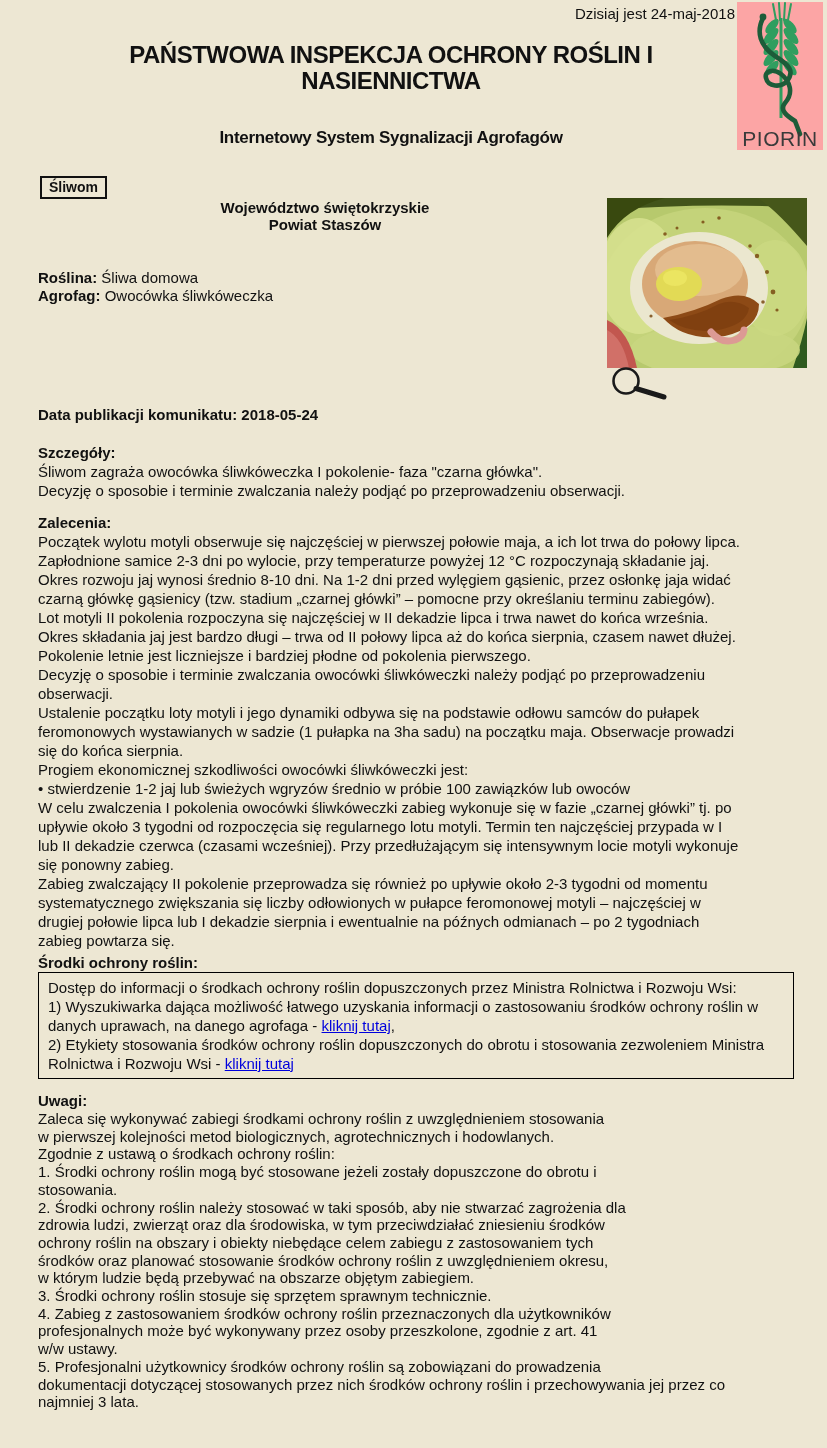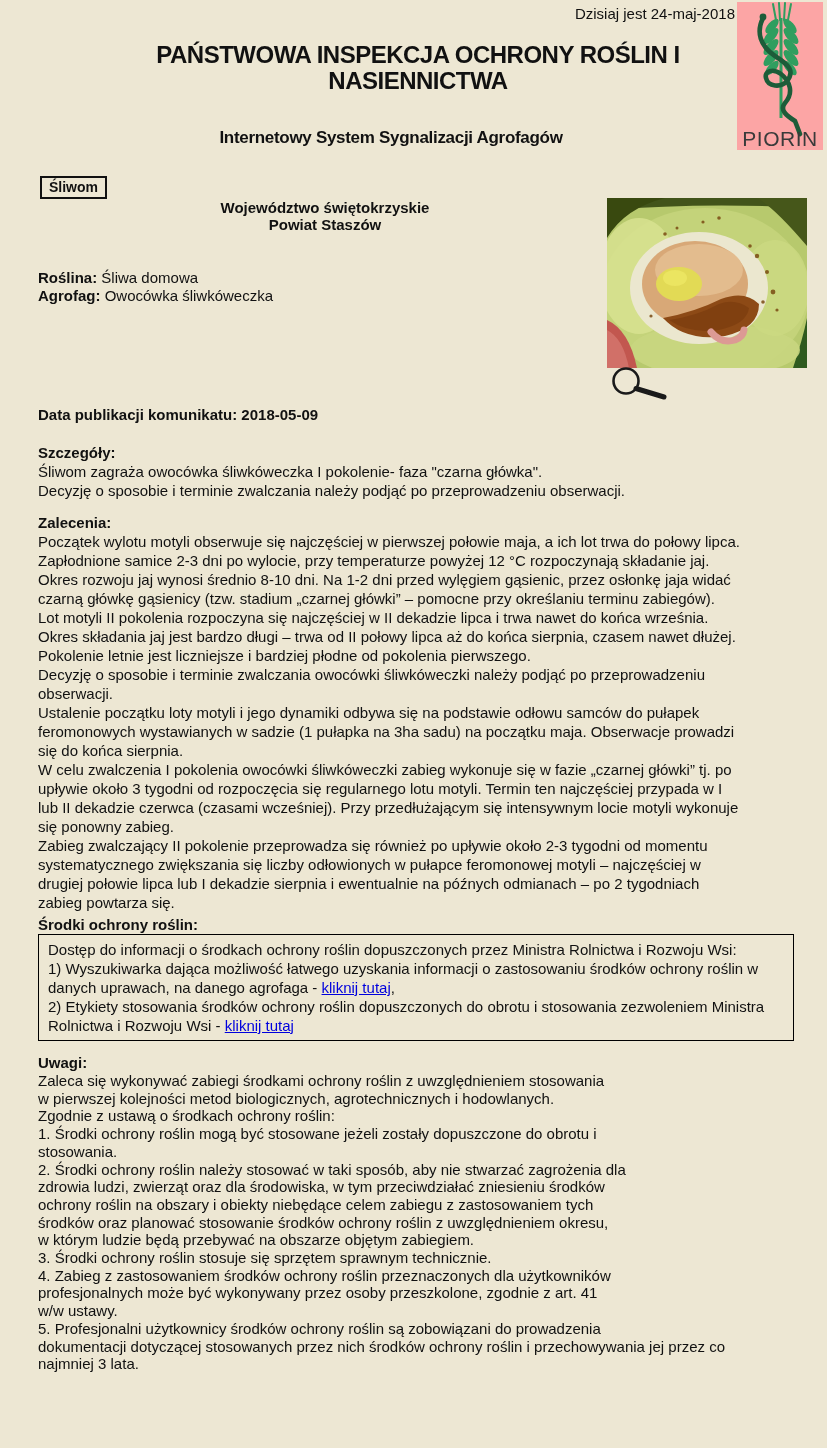--- a/index.html
+++ b/index.html
@@ -4,21 +4,21 @@
 <style>
   html,body{margin:0;padding:0;}
   body{background:#EDE7D3;font-family:"Liberation Sans",sans-serif;color:#111;}
   #page{position:relative;width:827px;height:1448px;background:#EDE7D3;overflow:hidden;margin:0 auto;}
 
   
   .top-area{position:absolute;left:0;top:0;width:827px;height:405px;}
   .date-line{position:absolute;top:5px;right:92px;font-size:15px;color:#111;}
   .logo{position:absolute;left:737px;top:2px;width:86px;height:148px;background:#fca5a5;}
   .site-title{position:absolute;left:0;top:42px;width:782px;text-align:center;
-              font-size:24px;font-weight:bold;line-height:26px;letter-spacing:-0.5px;padding-left:27px;}
+              font-size:24px;font-weight:bold;line-height:26px;letter-spacing:-0.5px;}
   .site-title .inner{max-width:600px;margin:0 auto;}
   .site-subtitle{position:absolute;left:0;top:116px;width:782px;text-align:center;
                  font-size:17px;font-weight:bold;letter-spacing:-0.3px;margin-top:12px;}
   .back-btn{position:absolute;left:40px;top:176px;border:2px solid #111;background:transparent;
             font-family:"Liberation Sans",sans-serif;font-size:14px;font-weight:bold;
             padding:1px 7px 2px 7px;cursor:pointer;color:#111;}
   .location{position:absolute;left:0;top:199px;width:650px;text-align:center;
             font-size:15px;font-weight:bold;line-height:17px;}
   .photo{position:absolute;left:607px;top:198px;width:200px;height:170px;cursor:pointer;display:block;}
   .magnifier{position:absolute;left:609px;top:366px;width:60px;height:36px;cursor:pointer;display:block;}
@@ -148,39 +148,41 @@
     </a>
 
     <div class="subject">
       <div><b>Roślina:</b> <span>Śliwa domowa</span></div>
       <div><b>Agrofag:</b> <span>Owocówka śliwkóweczka</span></div>
     </div>
   </div>
 
   <div class="content">
 
-    <p class="pub">Data publikacji komunikatu: 2018-05-09</p>
+    <p class="pub">Data publikacji komunikatu: 2018-05-24</p>
 
     <h3 class="sec">Szczegóły:</h3>
     <div class="body-text">Śliwom zagraża owocówka śliwkóweczka I pokolenie- faza "czarna główka".
 Decyzję o sposobie i terminie zwalczania należy podjąć po przeprowadzeniu obserwacji.</div>
 
     <h3 class="sec mt13" style="margin-top:13px">Zalecenia:</h3>
     <div class="body-text">Początek wylotu motyli obserwuje się najczęściej w pierwszej połowie maja, a ich lot trwa do połowy lipca.
 Zapłodnione samice 2-3 dni po wylocie, przy temperaturze powyżej 12 °C rozpoczynają składanie jaj.
 Okres rozwoju jaj wynosi średnio 8-10 dni. Na 1-2 dni przed wylęgiem gąsienic, przez osłonkę jaja widać
 czarną główkę gąsienicy (tzw. stadium „czarnej główki” – pomocne przy określaniu terminu zabiegów).
 Lot motyli II pokolenia rozpoczyna się najczęściej w II dekadzie lipca i trwa nawet do końca września.
 Okres składania jaj jest bardzo długi – trwa od II połowy lipca aż do końca sierpnia, czasem nawet dłużej.
 Pokolenie letnie jest liczniejsze i bardziej płodne od pokolenia pierwszego.</div>
     <div class="body-text mt8">Decyzję o sposobie i terminie zwalczania owocówki śliwkóweczki należy podjąć po przeprowadzeniu
 obserwacji.
 Ustalenie początku loty motyli i jego dynamiki odbywa się na podstawie odłowu samców do pułapek
 feromonowych wystawianych w sadzie (1 pułapka na 3ha sadu) na początku maja. Obserwacje prowadzi
 się do końca sierpnia.</div>
+    <div class="body-text mt15">Progiem ekonomicznej szkodliwości owocówki śliwkóweczki jest:
+• stwierdzenie 1-2 jaj lub świeżych wgryzów średnio w próbie 100 zawiązków lub owoców</div>
     <div class="body-text mt15">W celu zwalczenia I pokolenia owocówki śliwkóweczki zabieg wykonuje się w fazie „czarnej główki” tj. po
 upływie około 3 tygodni od rozpoczęcia się regularnego lotu motyli. Termin ten najczęściej przypada w I
 lub II dekadzie czerwca (czasami wcześniej). Przy przedłużającym się intensywnym locie motyli wykonuje
 się ponowny zabieg.
 Zabieg zwalczający II pokolenie przeprowadza się również po upływie około 2-3 tygodni od momentu
 systematycznego zwiększania się liczby odłowionych w pułapce feromonowej motyli – najczęściej w
 drugiej połowie lipca lub I dekadzie sierpnia i ewentualnie na późnych odmianach – po 2 tygodniach
 zabieg powtarza się.</div>
 
     <h3 class="sec tight">Środki ochrony roślin:</h3>

